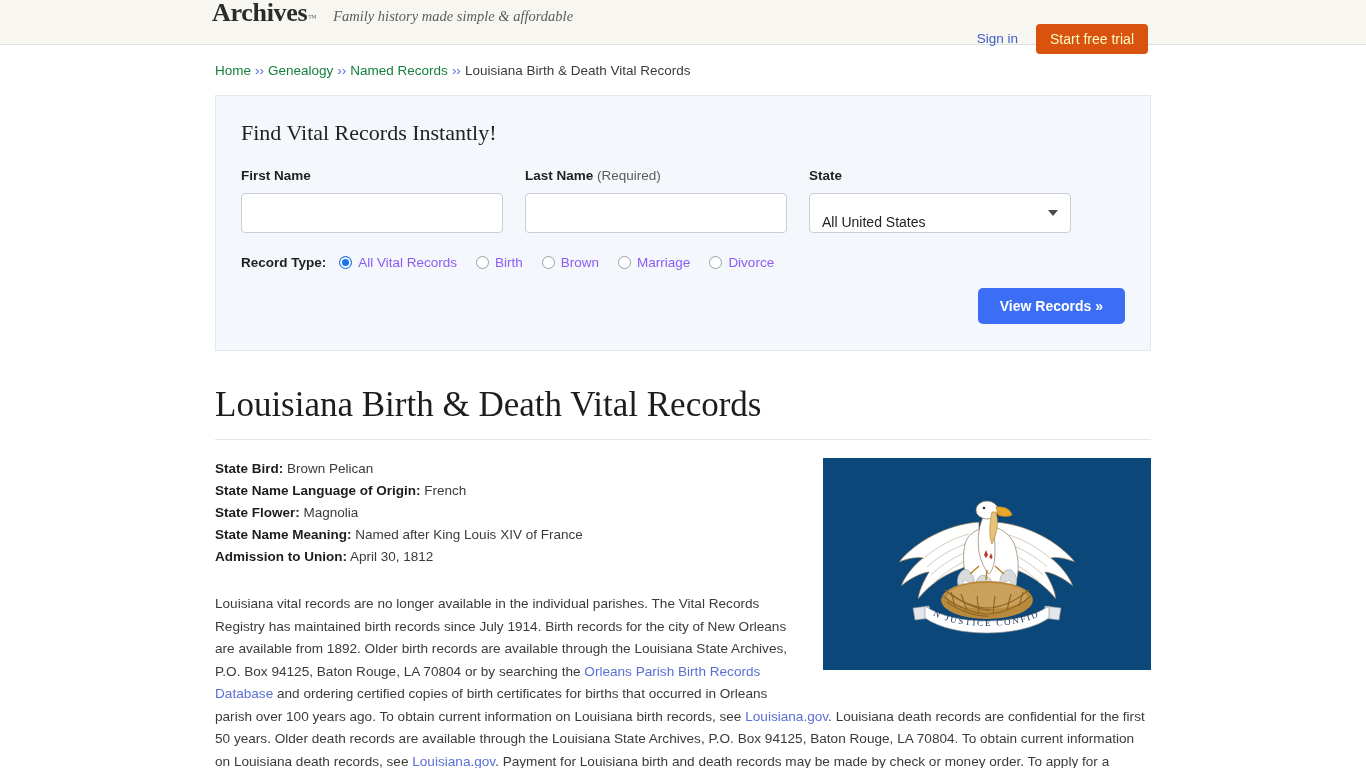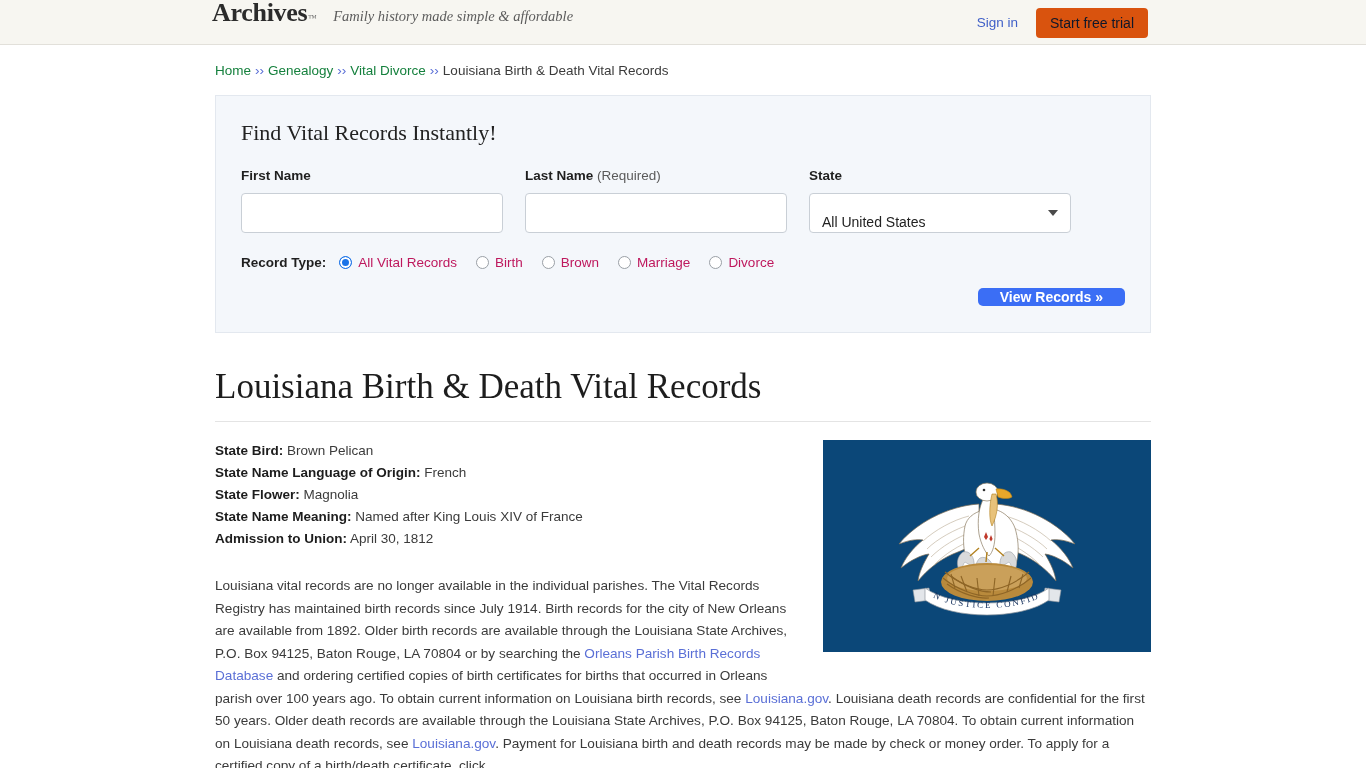--- a/index.html
+++ b/index.html
@@ -45,35 +45,35 @@
   .brand-tagline{
     font-family:"Liberation Serif", serif;
     font-style:italic;
     font-size:14.5px;
     color:#5c5c5c;
     margin-left:16px;
   }
   .header-right{
     position:absolute;
     right:218px;
-    top:0;
+    top:16px;
     height:45px;
     display:flex;
     align-items:center;
     gap:18px;
   }
   .signin-link{
     color:#4060c8;
     font-size:13.5px;
     text-decoration:none;
     cursor:pointer;
   }
   .trial-btn{
     background:#d9530e;
-    color:#0f172a;
+    color:#fef9c3;
     font-size:14px;
     font-weight:400;
     border:none;
     border-radius:4px;
     padding:8px 14px;
     cursor:pointer;
     font-family:"Liberation Sans", sans-serif;
     line-height:1;
   }
 
@@ -196,35 +196,35 @@
     background:#fff;
     margin-right:6px;
     flex:none;
     position:relative;
   }
   .radio.on{
     border-color:#1a73e8;
     background:#1a73e8;
     box-shadow:inset 0 0 0 2px #ffffff;
   }
-  .radio-text{ font-size:13.5px; color:#be185d; }
+  .radio-text{ font-size:13.5px; color:#8b5cf6; }
 
   .btn-row{
     display:flex;
     justify-content:flex-end;
     margin-top:18px;
   }
   .view-btn{
     background:#3b6ef5;
     color:#fff;
     border:none;
     border-radius:5px;
     font-size:14px;
     font-weight:700;
-    padding:2px 22px;
+    padding:11px 22px;
     cursor:pointer;
     font-family:"Liberation Sans", sans-serif;
     line-height:1;
   }
 
   
   .page-title{
     font-family:"Liberation Serif", serif;
     font-size:35px;
     font-weight:400;
@@ -272,21 +272,21 @@
   </div>
   <div class="header-right">
     <a class="signin-link">Sign in</a>
     <button class="trial-btn">Start free trial</button>
   </div>
 </div>
 
 <div class="page">
 
   <div class="breadcrumb">
-    <a>Home</a><span class="bc-sep">››</span><a>Genealogy</a><span class="bc-sep">››</span><a>Vital Divorce</a><span class="bc-sep">››</span><span class="bc-current">Louisiana Birth &amp; Death Vital Records</span>
+    <a>Home</a><span class="bc-sep">››</span><a>Genealogy</a><span class="bc-sep">››</span><a>Named Records</a><span class="bc-sep">››</span><span class="bc-current">Louisiana Birth &amp; Death Vital Records</span>
   </div>
 
   <div class="search-panel">
     <h2 class="panel-title">Find Vital Records Instantly!</h2>
 
     <div class="field-row">
       <div class="field f-first">
         <label class="field-label">First Name</label>
         <input class="text-input" type="text" placeholder="" style="">
       </div>

